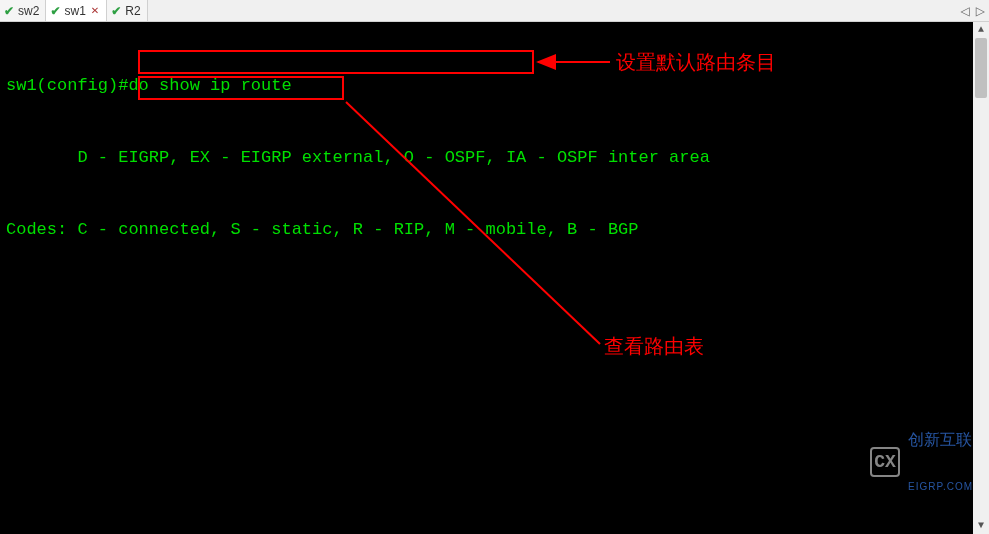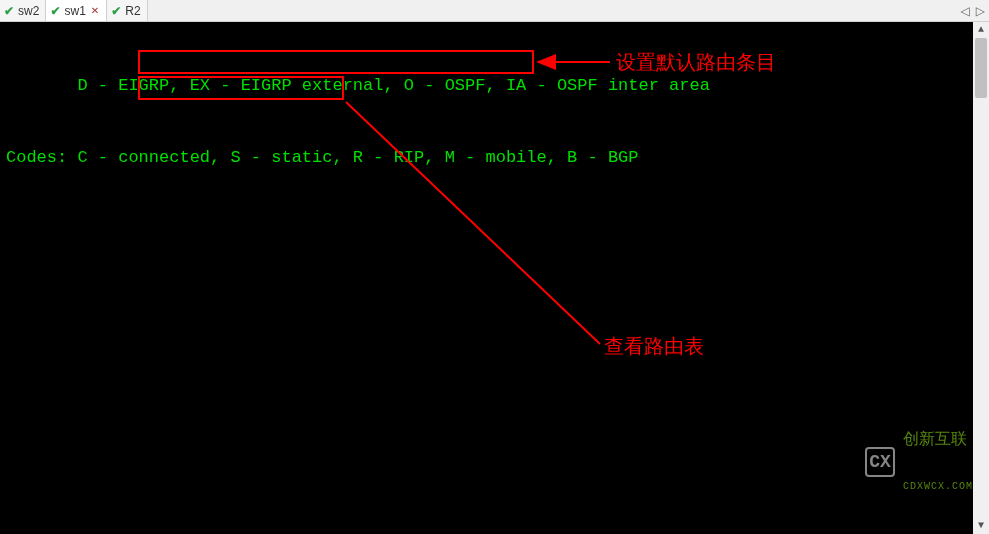--- a/index.html
+++ b/index.html
@@ -91,21 +91,21 @@
     opacity: 0.65;
     pointer-events: none;
   }
   .watermark .logo {
     width: 30px; height: 30px;
     border: 2px solid #ccc;
     border-radius: 4px;
     display:flex; align-items:center; justify-content:center;
     color:#ccc; font-size:18px; font-weight:bold;
   }
-  .watermark .wm-text { color:#84cc16; font-size:16px; font-family:Liberation Mono, monospace; line-height:1.05; }
+  .watermark .wm-text { color:#3b82f6; font-size:16px; font-family:Liberation Sans, sans-serif; line-height:1.05; }
 </style>
 </head>
 <body>
 
 <div class="tab-bar">
   <div class="tab">
     <span class="check">✔</span>
     <span>sw2</span>
   </div>
   <div class="tab active">
@@ -118,20 +118,21 @@
     <span>R2</span>
   </div>
   <div class="tab-spacer"></div>
   <div class="tab-nav">
     <span>◁</span>
     <span>▷</span>
   </div>
 </div>
 
 <div class="terminal">
+  <div>sw1(config)#do show ip route</div>
   <div>       D - EIGRP, EX - EIGRP external, O - OSPF, IA - OSPF inter area</div>
   <div>Codes: C - connected, S - static, R - RIP, M - mobile, B - BGP</div>
   
   
   
   <div></div>
   
   <div></div>
   
   
@@ -168,16 +169,16 @@
       <div class="thumb"></div>
     </div>
     <div class="btn down">▼</div>
   </div>
 
   
   <div class="watermark">
     <div class="logo">CX</div>
     <div class="wm-text">
       <div>创新互联</div>
-      <div style="font-size:10px;letter-spacing:1px;">CDXWCX.COM</div>
+      <div style="font-size:10px;letter-spacing:1px;">EIGRP.COM</div>
     </div>
   </div>
 </div>
 
 </body></html>

